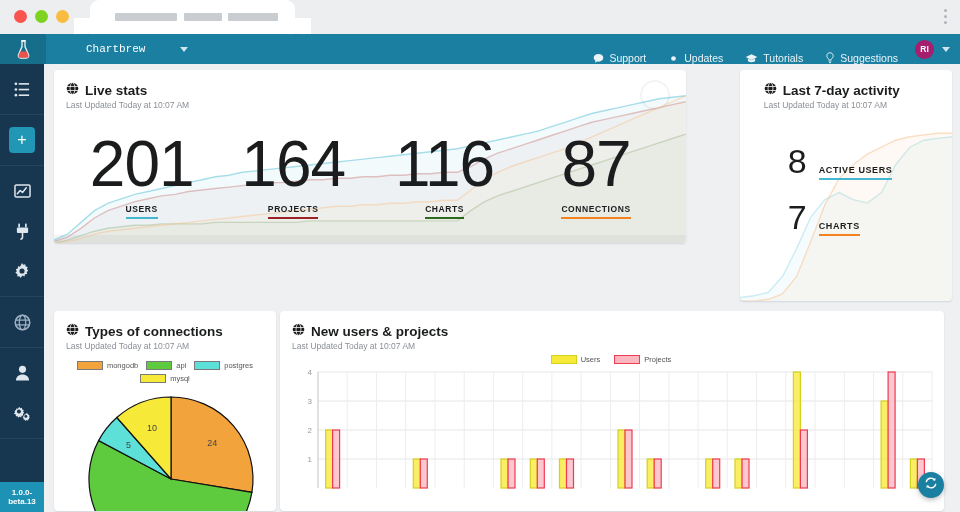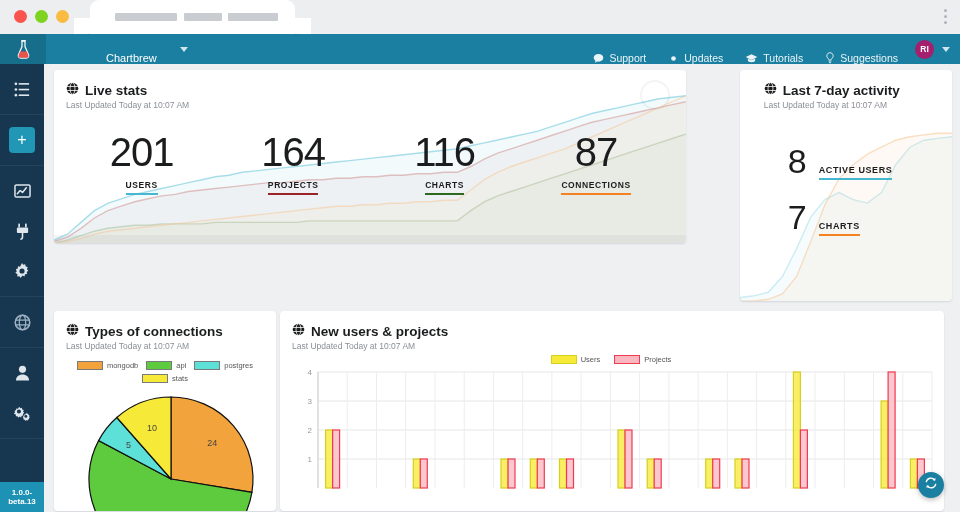--- a/index.html
+++ b/index.html
@@ -43,23 +43,24 @@
   
   .navbar {
     position: absolute; top: 34px; left: 0; width: 960px; height: 30px;
     background: #1a7fa0; display: flex; align-items: center;
   }
   .nav-logo {
     width: 46px; height: 30px; display: flex; align-items: center; justify-content: center;
     background: #176e8b;
   }
   .nav-brand {
-    width: 160px; height: 30px; display: flex; align-items: flex-end;
-    color: #fff; font-size: 11px; padding-left: 60px;
+    width: 160px; height: 30px; display: flex; align-items: center;
+    color: #fff; font-size: 11px; padding-left: 40px;
     position: relative;
+    font-family: Liberation Mono, monospace;
   }
   .nav-brand .caret {
     position: absolute; right: 18px; top: 13px;
     border-left: 4px solid transparent; border-right: 4px solid transparent;
     border-top: 5px solid #cfe6ef;
   }
   .nav-spacer { flex: 1; }
   .nav-item {
     display: flex; align-items: flex-end; gap: 5px;
     color: #eaf4f8; font-size: 10.5px; padding: 0 11px; height: 30px;
@@ -124,21 +125,21 @@
   .card-live { width: 664px; height: 173px; padding: 12px 0 0 12px; }
   .card-week { width: 222px; height: 231px; padding: 12px 0 0 24px; margin-left: 44px; }
 
   
   .stats {
     display: flex; position: relative; z-index: 2;
     margin-top: 22px; padding-right: 14px;
   }
   .stat { flex: 1; display: flex; flex-direction: column; align-items: center; }
   .stat .num {
-    font-size: 40px; font-weight: 300; color: #1b1c1d; line-height: 1;
+    font-size: 64px; font-weight: 300; color: #1b1c1d; line-height: 1;
     letter-spacing: -1px;
   }
   .stat .lbl {
     font-size: 8.5px; font-weight: bold; letter-spacing: .6px; color: #1b1c1d;
     margin-top: 8px; padding-bottom: 3px; border-bottom: 2px solid #000;
   }
   .watermark {
     position: absolute; right: 16px; top: 10px; width: 30px; height: 30px;
     border-radius: 50%; border: 2px solid #f2f4f6;
   }
@@ -447,21 +448,21 @@
           <div class="lg">
             <span class="sw" style="background: rgb(94, 203, 62);"></span>
             <span>api</span>
           </div>
           <div class="lg">
             <span class="sw" style="background: rgb(93, 224, 216);"></span>
             <span>postgres</span>
           </div>
           <div class="lg">
             <span class="sw" style="background: rgb(247, 233, 56);"></span>
-            <span>stats</span>
+            <span>mysql</span>
           </div>
         </div>
       <div class="pie-wrap">
         <svg width="180" height="180" viewBox="0 0 180 180" id="pie-svg">
             <path d="M90,92 L90.0,10.0 A82,82 0 0,1 170.9,105.3 Z" fill="#f2a33c" stroke="#111" stroke-width="1.2"></path>
             <text x="131.2" y="57.0" text-anchor="middle" dominant-baseline="middle" font-size="9" fill="#444" font-family="&quot;Liberation Sans&quot;, sans-serif">24</text>
             <path d="M90,92 L170.9,105.3 A82,82 0 1,1 17.6,53.6 Z" fill="#5ecb3e" stroke="#111" stroke-width="1.2"></path>
             <text x="72.7" y="143.3" text-anchor="middle" dominant-baseline="middle" font-size="9" fill="#444" font-family="&quot;Liberation Sans&quot;, sans-serif">48</text>
             <path d="M90,92 L17.6,53.6 A82,82 0 0,1 35.8,30.5 Z" fill="#5de0d8" stroke="#111" stroke-width="1.2"></path>
             <text x="47.5" y="58.5" text-anchor="middle" dominant-baseline="middle" font-size="9" fill="#444" font-family="&quot;Liberation Sans&quot;, sans-serif">5</text>

